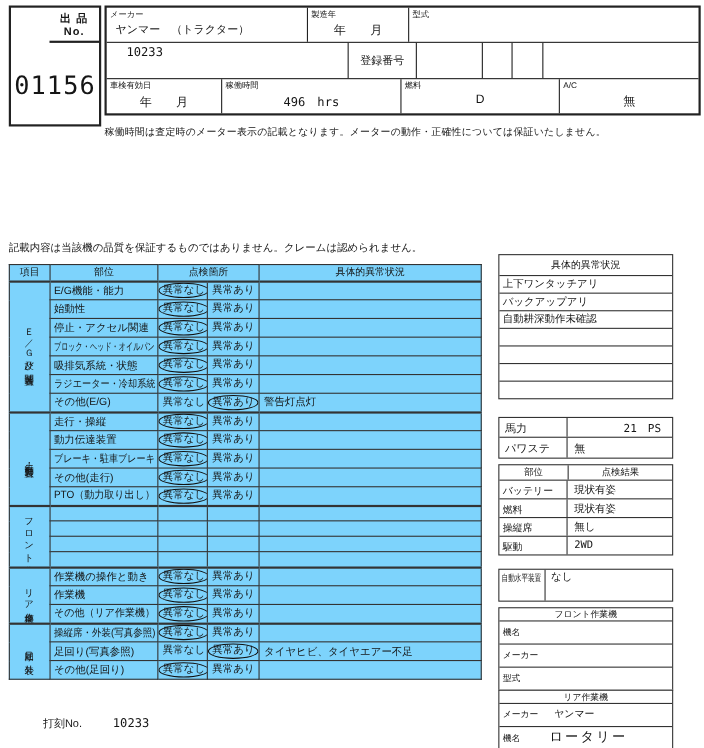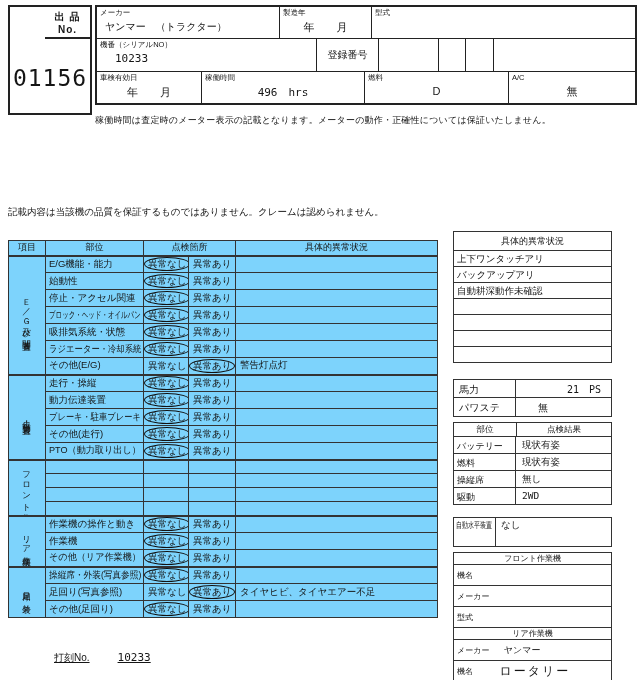--- a/index.html
+++ b/index.html
@@ -31,21 +31,21 @@
   .c-maker{width:183px;}  .c-mfg{width:92px;}   .c-model{flex:1;}
   .c-serial{width:220px;} .c-reg{width:62px;}   .c-e1{width:60px;} .c-e2{width:27px;} .c-e3{width:28px;} .c-e4{flex:1;}
   .c-shaken{width:105px;} .c-hours{width:163px;}.c-fuel{width:144px;} .c-ac{flex:1;}
   .v-maker{padding:2px 0 0 8px;font-size:10px;}
   .v-center{text-align:center;padding-top:2px;}
   .v-model{padding:2px 0 0 18px;}
   .v-serial{padding:2px 0 0 18px;}
   .midlbl{display:flex;align-items:center;justify-content:center;height:100%;font-size:10px;}
 
   .meter-note{position:absolute;left:95px;top:114px;font-size:9px;letter-spacing:0.2px;}
-  .disclaimer{position:absolute;left:8px;top:206px;font-size:9.5px;}
+  .disclaimer{position:absolute;left:8px;top:219px;font-size:9.5px;}
 
   
   .insp{position:absolute;left:8px;top:240px;border-collapse:collapse;table-layout:fixed;width:429px;background:#7dd3fc;}
   .insp td{border:1px solid #333;font-size:9.5px;height:17px;padding:0 2px;overflow:hidden;white-space:nowrap;box-sizing:border-box;}
   .insp tr.hdr td{height:15px;text-align:center;font-size:9px;padding:0;}
   .insp tr.gstart td{border-top:2px solid #333;}
   .insp tr.front td{height:14px;}
   .col-item{width:37px;} .col-part{width:98px;} .col-ok{width:45px;} .col-ng{width:47px;} .col-detail{width:202px;}
   td.grp{writing-mode:vertical-rl;text-orientation:upright;text-align:center;font-size:8.5px;letter-spacing:1px;padding:2px 0;}
   td.part{padding-left:3px;}
@@ -56,21 +56,21 @@
 
   
   .rp{position:absolute;left:453px;top:231px;width:159px;}
   .rp .box{border:1px solid #333;background:#fff;box-sizing:border-box;}
   .abox-title{border-bottom:1px solid #333;text-align:center;font-size:9px;padding:3px 0 2px;}
   .abox-line{border-bottom:1px solid #333;height:15px;line-height:15px;font-size:9.5px;padding:0 3px;overflow:hidden;white-space:nowrap;}
   .abox-line:last-child{border-bottom:none;}
 
   .power{margin-top:16px;}
   .prow{display:flex;border-bottom:1px solid #333;height:18px;box-sizing:border-box;}
-  .prow:last-child{border-bottom:none;gap:16px;}
+  .prow:last-child{border-bottom:none;}
   .plbl{width:62px;border-right:1px solid #333;font-size:10px;padding:3px 0 0 5px;box-sizing:border-box;}
   .pval{flex:1;font-size:10px;padding-top:3px;}
   .pval.right{text-align:right;padding-right:10px;}
   .pval.left{padding-left:6px;}
 
   .rtable{margin-top:5px;}
   .rthead{display:flex;border-bottom:1px solid #333;height:13px;}
   .rthead div{font-size:8.5px;text-align:center;line-height:13px;}
   .rth-part{width:62px;border-right:1px solid #333;}
   .rth-res{flex:1;}
@@ -86,21 +86,21 @@
   .impl{margin-top:5px;}
   .impl-title{border-bottom:1px solid #333;text-align:center;font-size:8px;height:11px;line-height:11px;}
   .impl-row{border-bottom:1px solid #333;min-height:15px;padding:1px 3px;overflow:hidden;white-space:nowrap;}
   .impl-row:last-child{border-bottom:none;}
   .impl-lbl{font-size:8px;vertical-align:middle;}
   .impl-val{font-size:10.5px;margin-left:10px;vertical-align:middle;}
   .impl-val.big{font-size:12px;margin-left:22px;letter-spacing:2px;}
   .impl-val.sm{font-size:9px;}
   .rear{margin-top:-1px;}
 
-  .footer{position:absolute;left:54px;top:651px;font-size:10px;text-decoration:underline;}
+  .footer{position:absolute;left:39px;top:651px;font-size:10px;}
   .footer .stamp-val{margin-left:28px;font-size:11px;}
 </style>
 </head>
 <body>
 
 <div class="lot-box">
   <div class="lot-label">出 品 No.</div>
   <div class="lot-number mono">01156</div>
 </div>
 
@@ -113,21 +113,20 @@
     <div class="hcell c-mfg">
       <span class="hlbl">製造年</span>
       <div class="hval v-center">年　　月</div>
     </div>
     <div class="hcell c-model">
       <span class="hlbl">型式</span>
     </div>
   </div>
   <div class="hrow r2">
     <div class="hcell c-serial">
-      <span class="hlbl">機番（シリアルNO）</span>
       <div class="hval v-serial mono">10233</div>
     </div>
     <div class="hcell c-reg">
       <div class="midlbl">登録番号</div>
     </div>
     <div class="hcell c-e1"></div>
     <div class="hcell c-e2"></div>
     <div class="hcell c-e3"></div>
     <div class="hcell c-e4"></div>
   </div>

